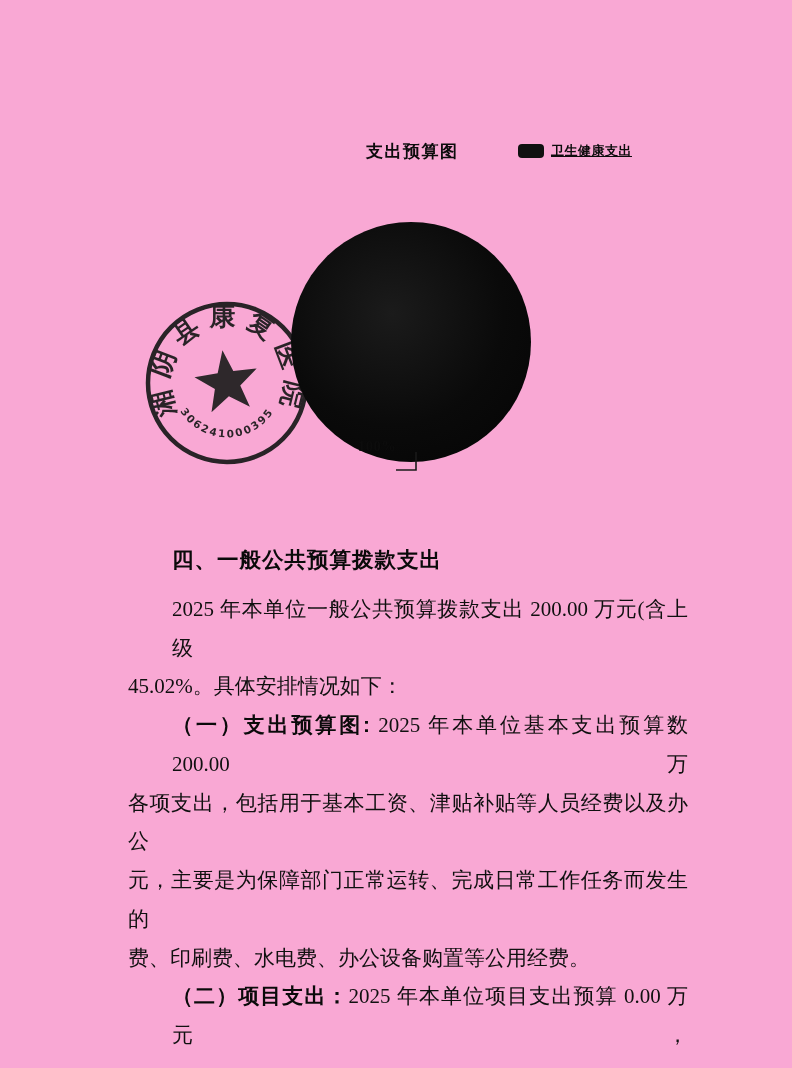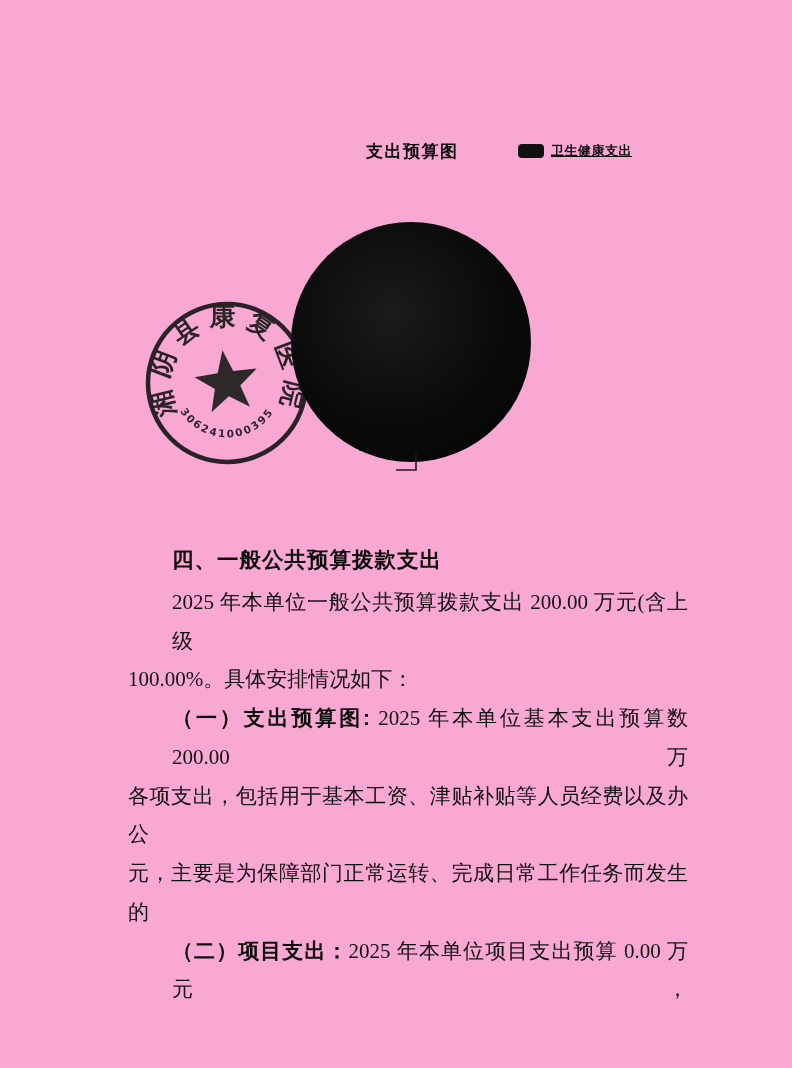--- a/index.html
+++ b/index.html
@@ -100,21 +100,21 @@
     font-size: 21px;
     color: #101010;
   }
   .heading {
     font-family: "Liberation Sans", "DejaVu Sans", sans-serif;
     font-weight: 700;
     font-size: 21.5px;
     line-height: 38.75px;
     padding-left: 44px;
     letter-spacing: 1px;
-    margin-bottom: 3px;
+    margin-bottom: 10px;
     color: #0a0a0a;
   }
   .line { line-height: 38.75px; white-space: normal; }
   .line .b {
     font-family: "Liberation Sans", "DejaVu Sans", sans-serif;
     font-weight: 700;
     color: #0a0a0a;
   }
   .indent { padding-left: 44px; }
   .full { text-align: justify; text-align-last: justify; }
@@ -153,30 +153,33 @@
   </svg>
   <div class="pct-label">100%</div>
 
   <div class="body-text">
     <div class="heading">四、一般公共预算拨款支出</div>
 
     <div class="line indent full">
       <span class="b"></span><span>2025 年本单位一般公共预算拨款支出 200.00 万元(含上级</span>
     </div>
     <div class="line">
-      <span class="b"></span><span>100.00%。具体安排情况如下：</span>
+      <span class="b"></span><span>45.02%。具体安排情况如下：</span>
     </div>
     <div class="line indent full">
       <span class="b">（一）支出预算图:</span><span> 2025 年本单位基本支出预算数 200.00 万</span>
     </div>
     <div class="line full">
       <span class="b"></span><span>各项支出，包括用于基本工资、津贴补贴等人员经费以及办公</span>
     </div>
     <div class="line full">
       <span class="b"></span><span>元，主要是为保障部门正常运转、完成日常工作任务而发生的</span>
     </div>
+    <div class="line">
+      <span class="b"></span><span>费、印刷费、水电费、办公设备购置等公用经费。</span>
+    </div>
     <div class="line indent full">
       <span class="b">（二）项目支出：</span><span>2025 年本单位项目支出预算 0.00 万元，</span>
     </div>
 
   </div>
 
 </div>
 
 </body></html>

